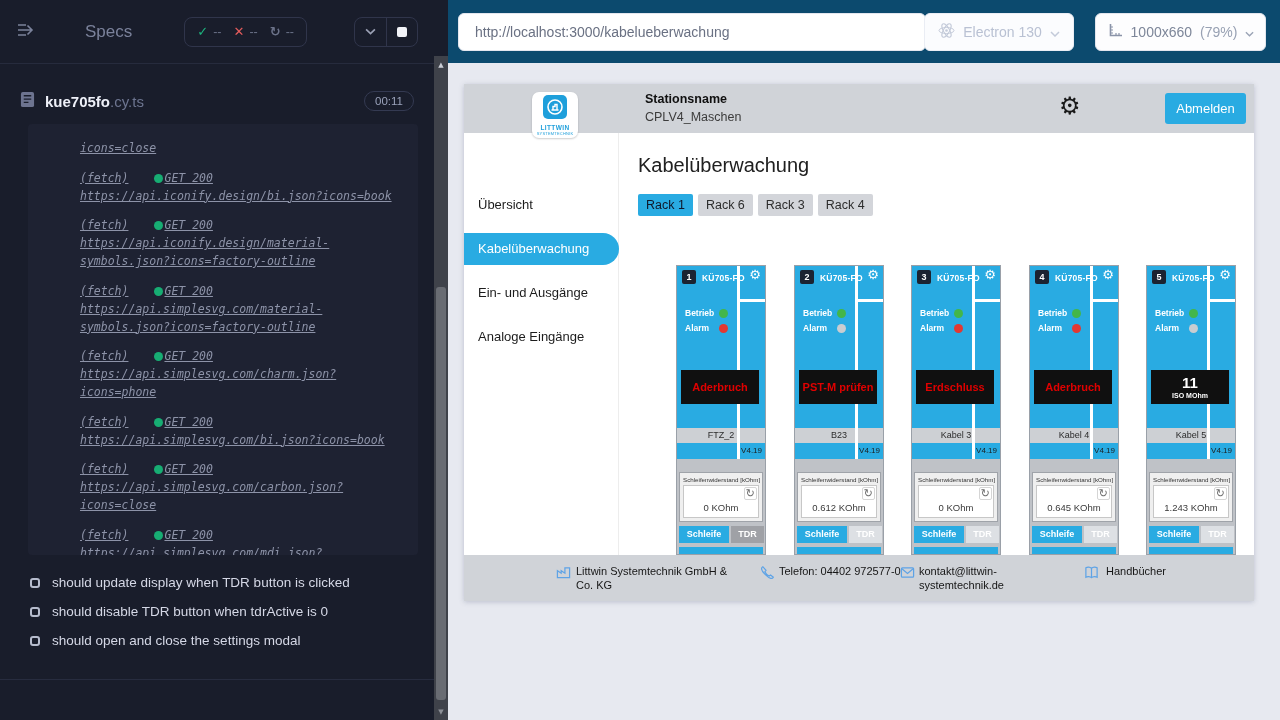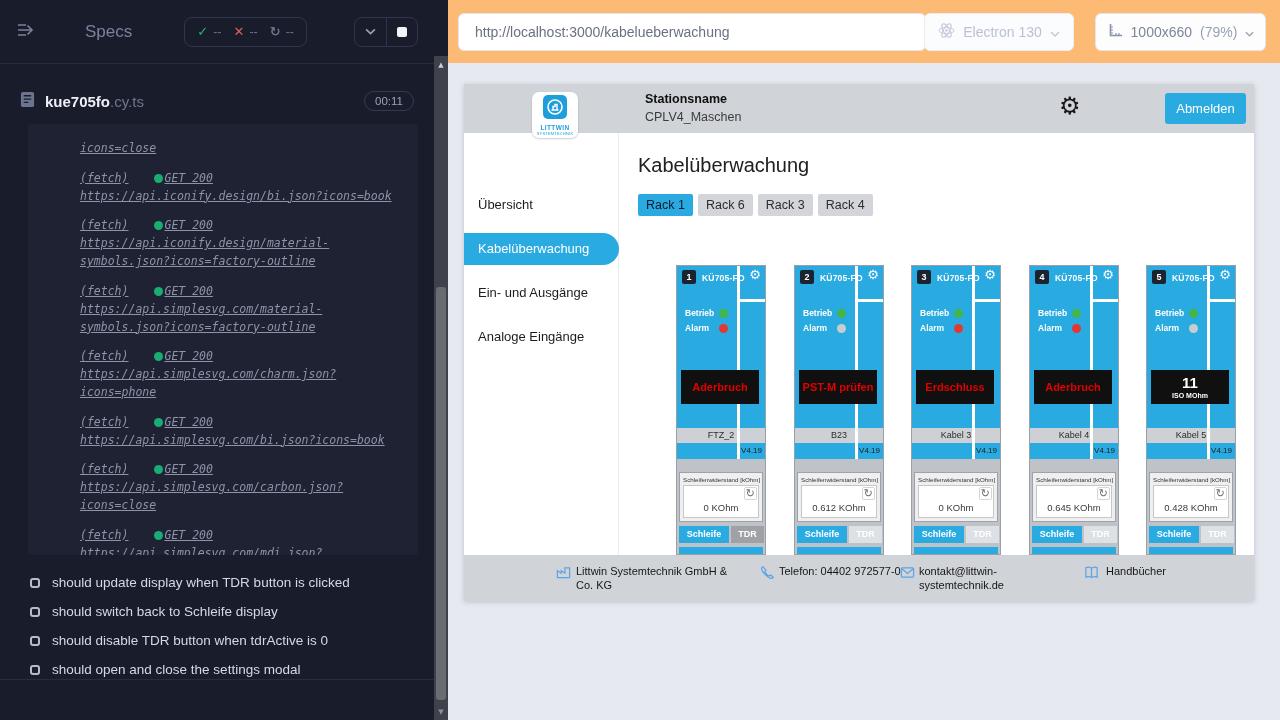--- a/index.html
+++ b/index.html
@@ -37,21 +37,21 @@
   .tests-divider { position:absolute; left:0; top:679px; width:434px; border-top:1px solid #272c3f; }
 
   
   #scrollcol { position:absolute; left:434px; top:0; width:14px; height:720px; background:#191d2b; }
   .scroll-track { position:absolute; left:0; top:56px; width:14px; bottom:0; background:#3f424a; }
   .scroll-arrow { position:absolute; left:0; width:14px; text-align:center; font-size:7px; color:#c9ccd4; font-family:"DejaVu Sans",sans-serif; }
   .scroll-thumb { position:absolute; left:2px; top:287px; width:10px; height:413px; background:#696c73; border-radius:3px; }
 
   
   #aut { position:absolute; left:448px; top:0; width:832px; height:720px; }
-  .browser-bar { position:absolute; left:0; top:0; width:832px; height:64px; background:#fdba74; border-bottom:1px solid #e6e9f1; }
+  .browser-bar { position:absolute; left:0; top:0; width:832px; height:64px; background:#0c4a6e; border-bottom:1px solid #e6e9f1; }
   .url-input { position:absolute; left:10px; top:13px; width:468px; height:38px; background:#fff; border:1px solid #e3e6ee; border-radius:6px; padding:0 16px; font-size:14px; color:#6a7183; font-family:"Liberation Sans",sans-serif; }
   .bar-btn { position:absolute; top:13px; height:38px; display:flex; align-items:center; justify-content:center; gap:8px; border-radius:6px; font-size:14px; }
   .engine-btn { left:476px; width:150px; border:1px solid #eaedf4; color:#b9c1d3; background:#fbfcfe; }
   .vp-btn { left:647px; width:171px; border:1px solid #e2e5ed; color:#7d8699; background:#fdfdfe; }
   .vp-zoom { color:#98a1b3; }
 
   
   .app { position:absolute; left:16px; top:84px; width:790px; height:517px; background:#fff; box-shadow:0 1px 5px rgba(90,100,130,.3); }
   .app-header { position:absolute; left:0; top:0; width:790px; height:49px; background:#d0d3d8; }
   .logo { position:absolute; left:68px; top:8px; width:46px; height:46px; background:#fff; border-radius:7px; z-index:6; display:flex; flex-direction:column; align-items:center; padding-top:3px; box-shadow:0 1px 2px rgba(0,0,0,.2); }
@@ -190,24 +190,20 @@
         </div>
       </div>
 
     <div class="tests">
         <div class="test-item">
           <span class="test-box"></span>
           <span class="test-label">should update display when TDR button is clicked</span>
         </div>
         <div class="test-item">
           <span class="test-box"></span>
-          <span class="test-label">should switch back to Schleife display</span>
-        </div>
-        <div class="test-item">
-          <span class="test-box"></span>
           <span class="test-label">should disable TDR button when tdrActive is 0</span>
         </div>
         <div class="test-item">
           <span class="test-box"></span>
           <span class="test-label">should open and close the settings modal</span>
         </div>
       </div>
     <div class="tests-divider"></div>
   </aside>
 
@@ -439,21 +435,21 @@
               <div class="disp-sub">ISO MOhm</div>
             </div>
             <div class="card-band">Kabel 5</div>
             <div class="card-vstrip">
               <span class="card-version">V4.19</span>
             </div>
             <div class="card-panel">
               <div class="panel-label">Schleifenwiderstand [kOhm]</div>
               <div class="value-box">
                 <span class="refresh glyph">↻</span>
-                <div class="value">0.428 KOhm</div>
+                <div class="value">1.243 KOhm</div>
               </div>
             </div>
             <div class="btn-schleife">Schleife</div>
             <div class="btn-tdr">TDR</div>
             <div class="card-bstrip"></div>
           </div>
         </div>
 
       <div class="app-footer">
           <span class="f-icon" style="left: 92px;"><svg width="15" height="15" viewBox="0 0 16 16">

